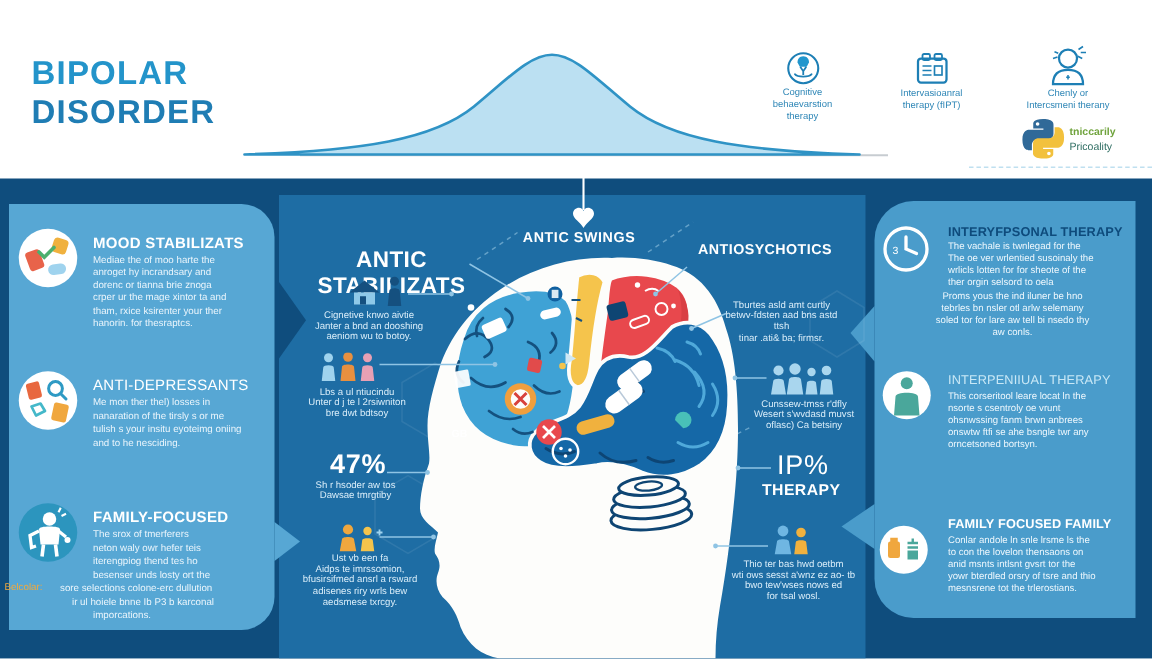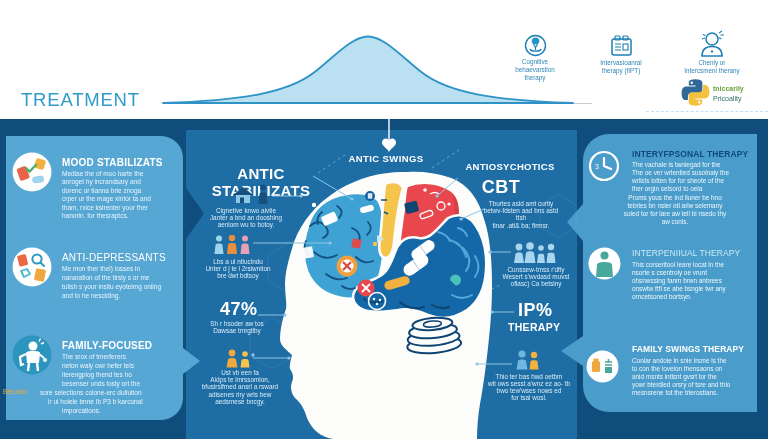--- a/index.html
+++ b/index.html
@@ -27,21 +27,21 @@
   <g stroke="#9fcce6" stroke-opacity="0.55" stroke-width="1" fill="none" stroke-dasharray="3,3">
     <path d="M318,173 L345,155"></path>
     <path d="M432,168 L462,148"></path>
     <path d="M470,300 L500,285"></path>
   </g>
 </svg>
 
 <div class="abs" style="left:6px;top:136px;width:177px;height:284px;background:#57a7d4;border-radius:0 22px 22px 0"></div>
 <div class="abs" style="left:583px;top:134px;width:174px;height:278px;background:#4a9ccb;border-radius:26px 0 0 26px"></div>
 
-<div class="abs" style="left:21px;top:89px;color:#2f9cc9;font-weight:normal;font-size:18.5px;letter-spacing:.8px">TREATMENT</div>
+<div class="abs" style="left:21px;top:36px;color:#2394ca;font-weight:bold;font-size:22px;letter-spacing:.8px;line-height:26px">BIPOLAR<br><span style="color:#1f7db4">DISORDER</span></div>
 
 <svg class="abs" style="left:0;top:0" width="768" height="120">
   <line x1="200" y1="103.5" x2="592" y2="103.5" stroke="#c7ccd1" stroke-width="1.2"></line>
   <path d="M163,103 C242,100.5 289,93 316,71 C338,53 353,36.5 368,36.5 C383,36.5 398,53 420,71 C447,93 494,100.5 573,103 Z" fill="#bbe0f2" stroke="#2f93c5" stroke-width="1.8" stroke-linejoin="round"></path>
 </svg>
 <svg class="abs" style="left:380px;top:104px" width="20" height="52">
   <line x1="9" y1="2" x2="9" y2="36" stroke="#fff" stroke-width="1.4"></line>
   <path d="M9,48 C7,44 2,42 2,38.5 C2,36 4,34.5 6,34.5 C7.5,34.5 8.6,35.5 9,36.6 C9.4,35.5 10.5,34.5 12,34.5 C14,34.5 16,36 16,38.5 C16,42 11,44 9,48 Z" fill="#fff"></path>
 </svg>
 <div class="abs ctr" style="left:330px;top:153px;width:112px;color:#fff;font-weight:bold;font-size:9.5px;letter-spacing:.4px">ANTIC SWINGS</div>
@@ -245,38 +245,37 @@
       </g>
   <g fill="#f5c44c">
         <circle cx="21" cy="5" r="2.8"></circle>
         <path d="M16.5,18.5 L17.5,11 C17.5,9.5 24.5,9.5 24.5,11 L25.5,18.5 Z"></path>
       </g>
   <path d="M27,6 l4,0 M29,4 l0,4" stroke="#9fd3ee" stroke-width="1.2"></path>
 </svg>
 <div class="abs ctr" style="left:200px;top:369px;width:80px;color:#d9edf9;font-size:6.4px;line-height:7.2px">Ust vb een fa<br>Aidps te imrssomion,<br>bfusirsifmed ansrl a rsward<br>adisenes riry wrls bew<br>aedsmese txrcgy.</div>
 
 <div class="abs ctr" style="left:450px;top:160.5px;width:120px;color:#fff;font-weight:bold;font-size:9.5px;letter-spacing:.3px">ANTIOSYCHOTICS</div>
-<div class="abs ctr" style="left:465px;top:177px;width:72px;color:#fff;font-weight:bold;font-size:18px;letter-spacing:.5px">CBT</div>
 <div class="abs ctr" style="left:478px;top:200px;width:86px;color:#d9edf9;font-size:6.4px;line-height:7.2px">Tburtes asld amt curtly<br>betwv-fdsten aad bns astd ttsh<br>tinar .ati&amp; ba; firmsr.</div>
 
 <svg class="abs" style="left:512px;top:242px" width="46" height="22">
   <g fill="#a9d6ee">
     <circle cx="7" cy="5" r="3.4"></circle>
         <path d="M2,21 L3.5,12 C3.5,10 10.5,10 10.5,12 L12,21 Z"></path>
     <circle cx="18" cy="4" r="3.8"></circle>
         <path d="M12.5,21 L14,11 C14,8.8 22,8.8 22,11 L23.5,21 Z"></path>
     <circle cx="29" cy="6" r="2.8"></circle>
         <path d="M25,21 L26,13 C26,11.4 32,11.4 32,13 L33,21 Z"></path>
     <circle cx="39" cy="5" r="3.2"></circle>
         <path d="M34.5,21 L35.5,12 C35.5,10.2 42.5,10.2 42.5,12 L43.5,21 Z"></path>
   </g>
 </svg>
 <div class="abs ctr" style="left:492px;top:265.5px;width:88px;color:#d9edf9;font-size:6.4px;line-height:7.2px">Cunssew-tmss r'dfly<br>Wesert s'wvdasd muvst<br>oflasc) Ca betsiny</div>
 
-<div class="abs" style="left:518px;top:300px;color:#fff;font-weight:bold;font-size:18px;letter-spacing:.5px">IP%</div>
+<div class="abs" style="left:518px;top:300px;color:#fff;font-weight:normal;font-size:18px;letter-spacing:.5px">IP%</div>
 <div class="abs" style="left:508px;top:321px;color:#fff;font-weight:bold;font-size:10.5px;letter-spacing:.3px">THERAPY</div>
 
 <svg class="abs" style="left:514px;top:350px" width="30" height="20">
   <g fill="#6fb6e2">
         <circle cx="8" cy="4" r="3.6"></circle>
         <path d="M2.5,19.5 L4,11 C4,9 12,9 12,11 L13.5,19.5 Z"></path>
       </g>
   <g fill="#f0b13e">
         <circle cx="20" cy="5" r="3.2"></circle>
         <path d="M15.5,19.5 L16.5,11.5 C16.5,9.8 23.5,9.8 23.5,11.5 L24.5,19.5 Z"></path>
@@ -328,16 +327,16 @@
 <div class="abs" style="left:632px;top:247.5px;width:128px;color:#c9e8f6;font-weight:normal;font-size:8.5px;letter-spacing:.1px">INTERPENIIUAL THERAPY</div>
 <div class="abs" style="left:632px;top:260.5px;width:124px;color:#edf7fd;font-size:6.4px;line-height:8px">This corseritool leare locat ln the<br>nsorte s csentroly oe vrunt<br>ohsnwssing fanm brwn anbrees<br>onswtw ftfi se ahe bsngle twr any<br>orncetsoned bortsyn.</div>
 
 <svg class="abs" style="left:586px;top:350px" width="33" height="33">
   <circle cx="16.5" cy="16.5" r="16" fill="#fff"></circle>
   <rect x="6" y="11" width="8" height="11" rx="1.5" fill="#f0a73e"></rect>
   <rect x="7.5" y="8.5" width="5" height="3" fill="#f0a73e"></rect>
   <path d="M19,12 l7,0 M22.5,12 l0,-3 M19,15 l7,0" stroke="#4aa79b" stroke-width="1.6"></path>
   <rect x="19" y="17" width="7" height="6" fill="#4aa79b"></rect>
 </svg>
-<div class="abs" style="left:632px;top:344px;width:128px;color:#fff;font-weight:bold;font-size:8.5px;letter-spacing:.1px">FAMILY SWINGS THERAPY</div>
+<div class="abs" style="left:632px;top:344px;width:128px;color:#fff;font-weight:bold;font-size:8.5px;letter-spacing:.1px">FAMILY FOCUSED FAMILY</div>
 <div class="abs" style="left:632px;top:356.5px;width:126px;color:#edf7fd;font-size:6.4px;line-height:8px">Conlar andole ln snle lrsme ls the<br>to con the lovelon thensaons on<br>anid msnts intlsnt gvsrt tor the<br>yowr bterdled orsry of tsre and thio<br>mesnsrene tot the trlerostians.</div>
 
 </div>
 
 </body></html>

